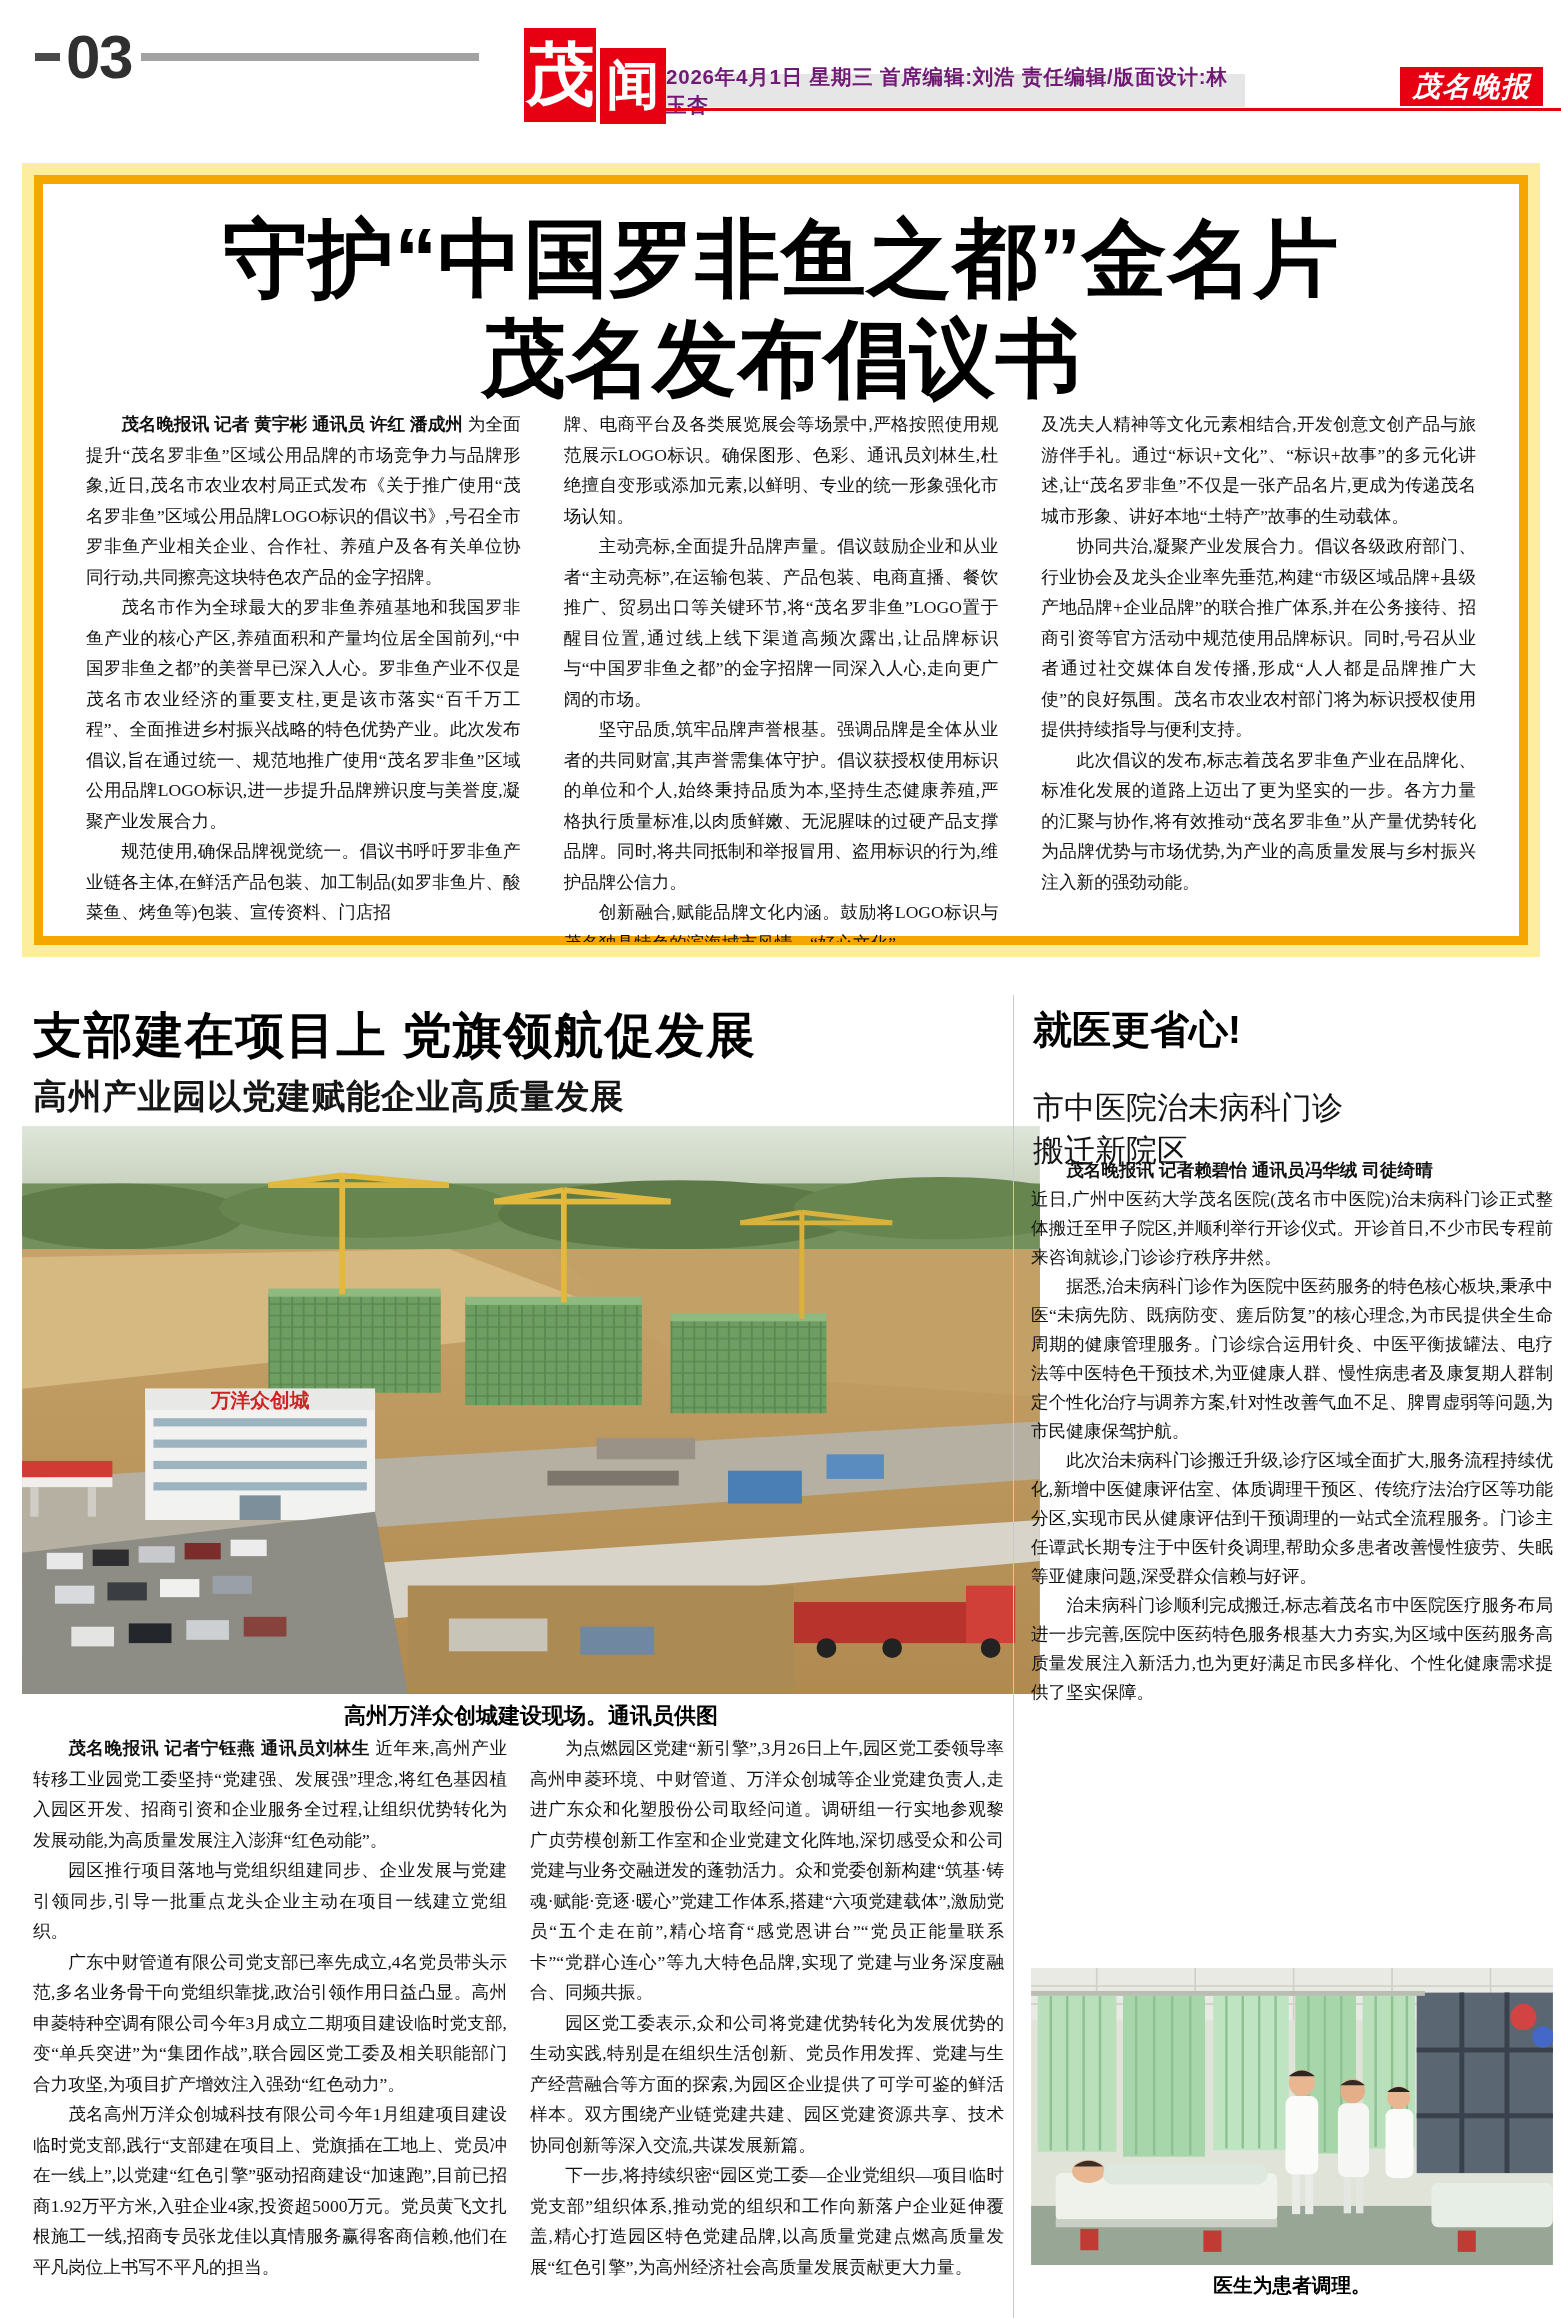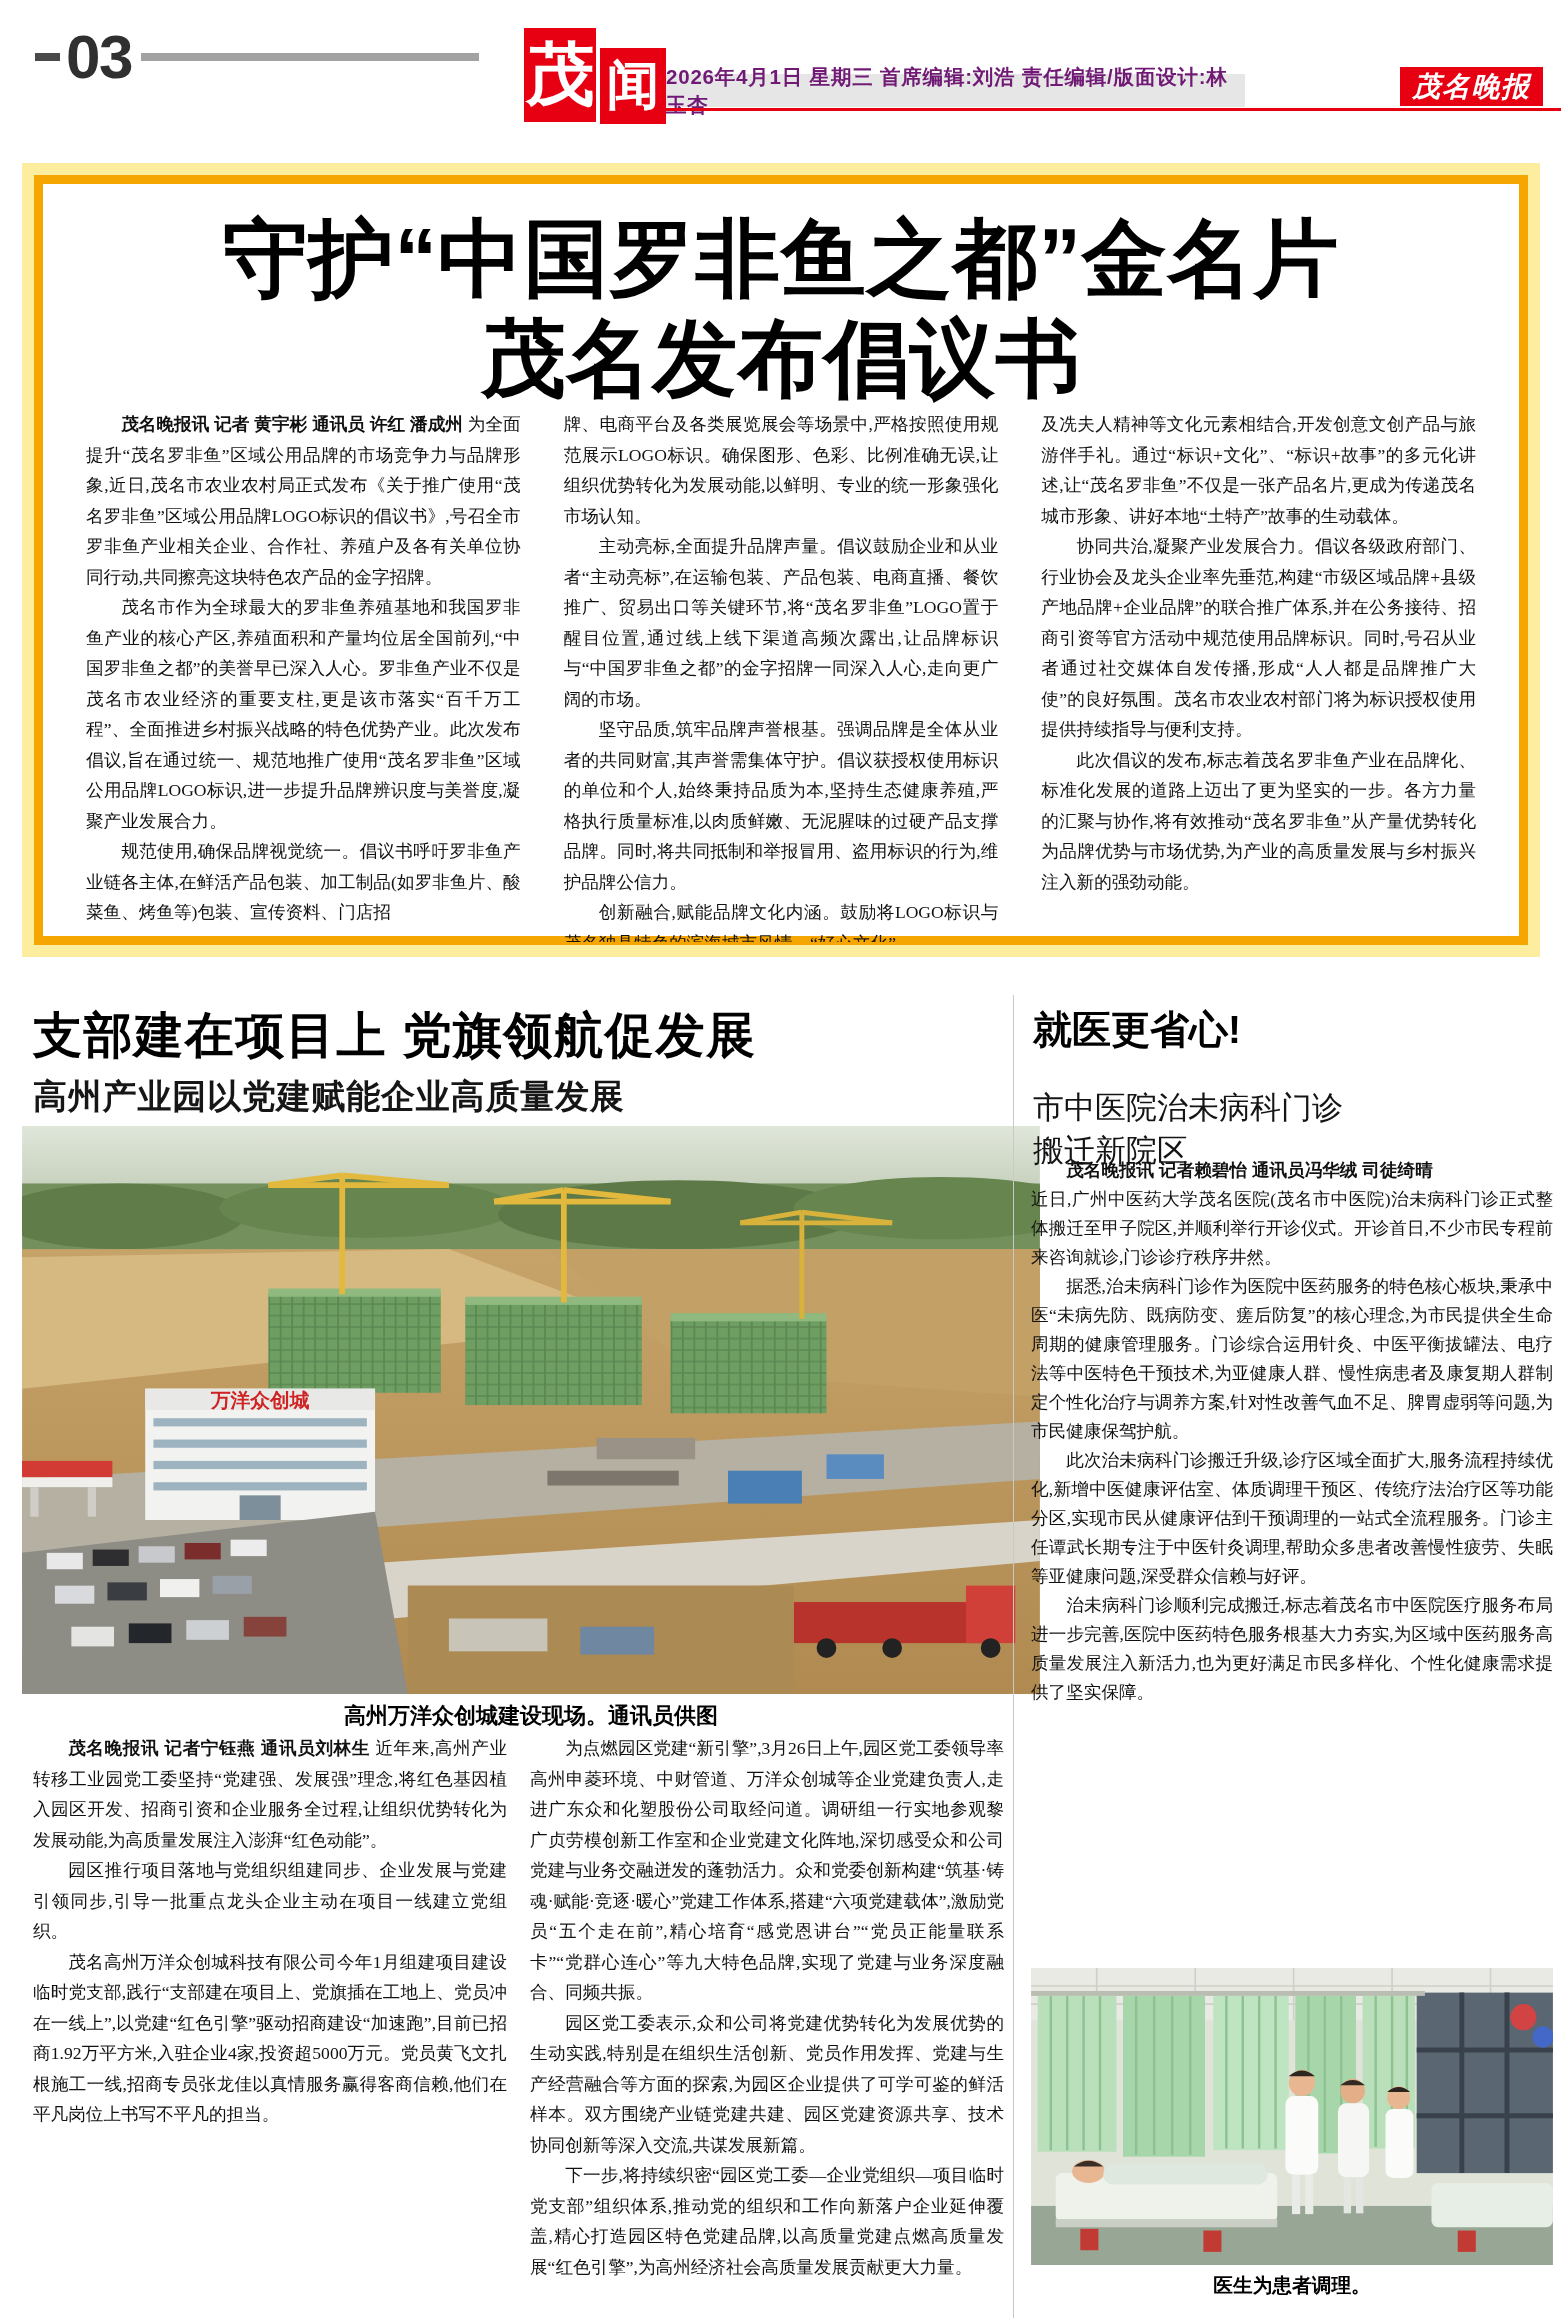--- a/index.html
+++ b/index.html
@@ -63,21 +63,21 @@
       <div>守护“中国罗非鱼之都”金名片</div>
       <div>茂名发布倡议书</div>
     </div>
     <div class="lead-cols">
       <div class="col">
           <p class="para"><b>茂名晚报讯 记者 黄宇彬 通讯员 许红 潘成州 </b>为全面提升“茂名罗非鱼”区域公用品牌的市场竞争力与品牌形象,近日,茂名市农业农村局正式发布《关于推广使用“茂名罗非鱼”区域公用品牌LOGO标识的倡议书》,号召全市罗非鱼产业相关企业、合作社、养殖户及各有关单位协同行动,共同擦亮这块特色农产品的金字招牌。</p>
           <p class="para">茂名市作为全球最大的罗非鱼养殖基地和我国罗非鱼产业的核心产区,养殖面积和产量均位居全国前列,“中国罗非鱼之都”的美誉早已深入人心。罗非鱼产业不仅是茂名市农业经济的重要支柱,更是该市落实“百千万工程”、全面推进乡村振兴战略的特色优势产业。此次发布倡议,旨在通过统一、规范地推广使用“茂名罗非鱼”区域公用品牌LOGO标识,进一步提升品牌辨识度与美誉度,凝聚产业发展合力。</p>
           <p class="para">规范使用,确保品牌视觉统一。倡议书呼吁罗非鱼产业链各主体,在鲜活产品包装、加工制品(如罗非鱼片、酸菜鱼、烤鱼等)包装、宣传资料、门店招</p>
         </div>
       <div class="col">
-          <p class="para noindent">牌、电商平台及各类展览展会等场景中,严格按照使用规范展示LOGO标识。确保图形、色彩、比例准确无误,让组织优势转化为发展动能,以鲜明、专业的统一形象强化市场认知。</p>
+          <p class="para noindent">牌、电商平台及各类展览展会等场景中,严格按照使用规范展示LOGO标识。确保图形、色彩、通讯员刘林生,杜绝擅自变形或添加元素,以鲜明、专业的统一形象强化市场认知。</p>
           <p class="para">主动亮标,全面提升品牌声量。倡议鼓励企业和从业者“主动亮标”,在运输包装、产品包装、电商直播、餐饮推广、贸易出口等关键环节,将“茂名罗非鱼”LOGO置于醒目位置,通过线上线下渠道高频次露出,让品牌标识与“中国罗非鱼之都”的金字招牌一同深入人心,走向更广阔的市场。</p>
           <p class="para">坚守品质,筑牢品牌声誉根基。强调品牌是全体从业者的共同财富,其声誉需集体守护。倡议获授权使用标识的单位和个人,始终秉持品质为本,坚持生态健康养殖,严格执行质量标准,以肉质鲜嫩、无泥腥味的过硬产品支撑品牌。同时,将共同抵制和举报冒用、盗用标识的行为,维护品牌公信力。</p>
           <p class="para">创新融合,赋能品牌文化内涵。鼓励将LOGO标识与茂名独具特色的滨海城市风情、“好心文化”</p>
         </div>
       <div class="col">
           <p class="para noindent">及冼夫人精神等文化元素相结合,开发创意文创产品与旅游伴手礼。通过“标识+文化”、“标识+故事”的多元化讲述,让“茂名罗非鱼”不仅是一张产品名片,更成为传递茂名城市形象、讲好本地“土特产”故事的生动载体。</p>
           <p class="para">协同共治,凝聚产业发展合力。倡议各级政府部门、行业协会及龙头企业率先垂范,构建“市级区域品牌+县级产地品牌+企业品牌”的联合推广体系,并在公务接待、招商引资等官方活动中规范使用品牌标识。同时,号召从业者通过社交媒体自发传播,形成“人人都是品牌推广大使”的良好氛围。茂名市农业农村部门将为标识授权使用提供持续指导与便利支持。</p>
           <p class="para">此次倡议的发布,标志着茂名罗非鱼产业在品牌化、标准化发展的道路上迈出了更为坚实的一步。各方力量的汇聚与协作,将有效推动“茂名罗非鱼”从产量优势转化为品牌优势与市场优势,为产业的高质量发展与乡村振兴注入新的强劲动能。</p>
         </div>
     </div>
@@ -193,20 +193,21 @@
     <rect x="520" y="600" width="120" height="40" fill="#c9c4b8"></rect>
     <rect x="680" y="610" width="90" height="34" fill="#6f87a0"></rect>
   </svg>
 </div>
 <div class="abs l-caption">高州万洋众创城建设现场。通讯员供图</div>
 
 <div class="abs l-cols">
   <div class="col">
       <p class="para"><b>茂名晚报讯 记者宁钰燕 通讯员刘林生 </b>近年来,高州产业转移工业园党工委坚持“党建强、发展强”理念,将红色基因植入园区开发、招商引资和企业服务全过程,让组织优势转化为发展动能,为高质量发展注入澎湃“红色动能”。</p>
       <p class="para">园区推行项目落地与党组织组建同步、企业发展与党建引领同步,引导一批重点龙头企业主动在项目一线建立党组织。</p>
+      <p class="para">广东中财管道有限公司党支部已率先成立,4名党员带头示范,多名业务骨干向党组织靠拢,政治引领作用日益凸显。高州申菱特种空调有限公司今年3月成立二期项目建设临时党支部,变“单兵突进”为“集团作战”,联合园区党工委及相关职能部门合力攻坚,为项目扩产增效注入强劲“红色动力”。</p>
       <p class="para">茂名高州万洋众创城科技有限公司今年1月组建项目建设临时党支部,践行“支部建在项目上、党旗插在工地上、党员冲在一线上”,以党建“红色引擎”驱动招商建设“加速跑”,目前已招商1.92万平方米,入驻企业4家,投资超5000万元。党员黄飞文扎根施工一线,招商专员张龙佳以真情服务赢得客商信赖,他们在平凡岗位上书写不平凡的担当。</p>
     </div>
   <div class="col">
       <p class="para">为点燃园区党建“新引擎”,3月26日上午,园区党工委领导率高州申菱环境、中财管道、万洋众创城等企业党建负责人,走进广东众和化塑股份公司取经问道。调研组一行实地参观黎广贞劳模创新工作室和企业党建文化阵地,深切感受众和公司党建与业务交融迸发的蓬勃活力。众和党委创新构建“筑基·铸魂·赋能·竞逐·暖心”党建工作体系,搭建“六项党建载体”,激励党员“五个走在前”,精心培育“感党恩讲台”“党员正能量联系卡”“党群心连心”等九大特色品牌,实现了党建与业务深度融合、同频共振。</p>
       <p class="para">园区党工委表示,众和公司将党建优势转化为发展优势的生动实践,特别是在组织生活创新、党员作用发挥、党建与生产经营融合等方面的探索,为园区企业提供了可学可鉴的鲜活样本。双方围绕产业链党建共建、园区党建资源共享、技术协同创新等深入交流,共谋发展新篇。</p>
       <p class="para">下一步,将持续织密“园区党工委—企业党组织—项目临时党支部”组织体系,推动党的组织和工作向新落户企业延伸覆盖,精心打造园区特色党建品牌,以高质量党建点燃高质量发展“红色引擎”,为高州经济社会高质量发展贡献更大力量。</p>
     </div>
 </div>
 
 <div class="abs v-rule"></div>

